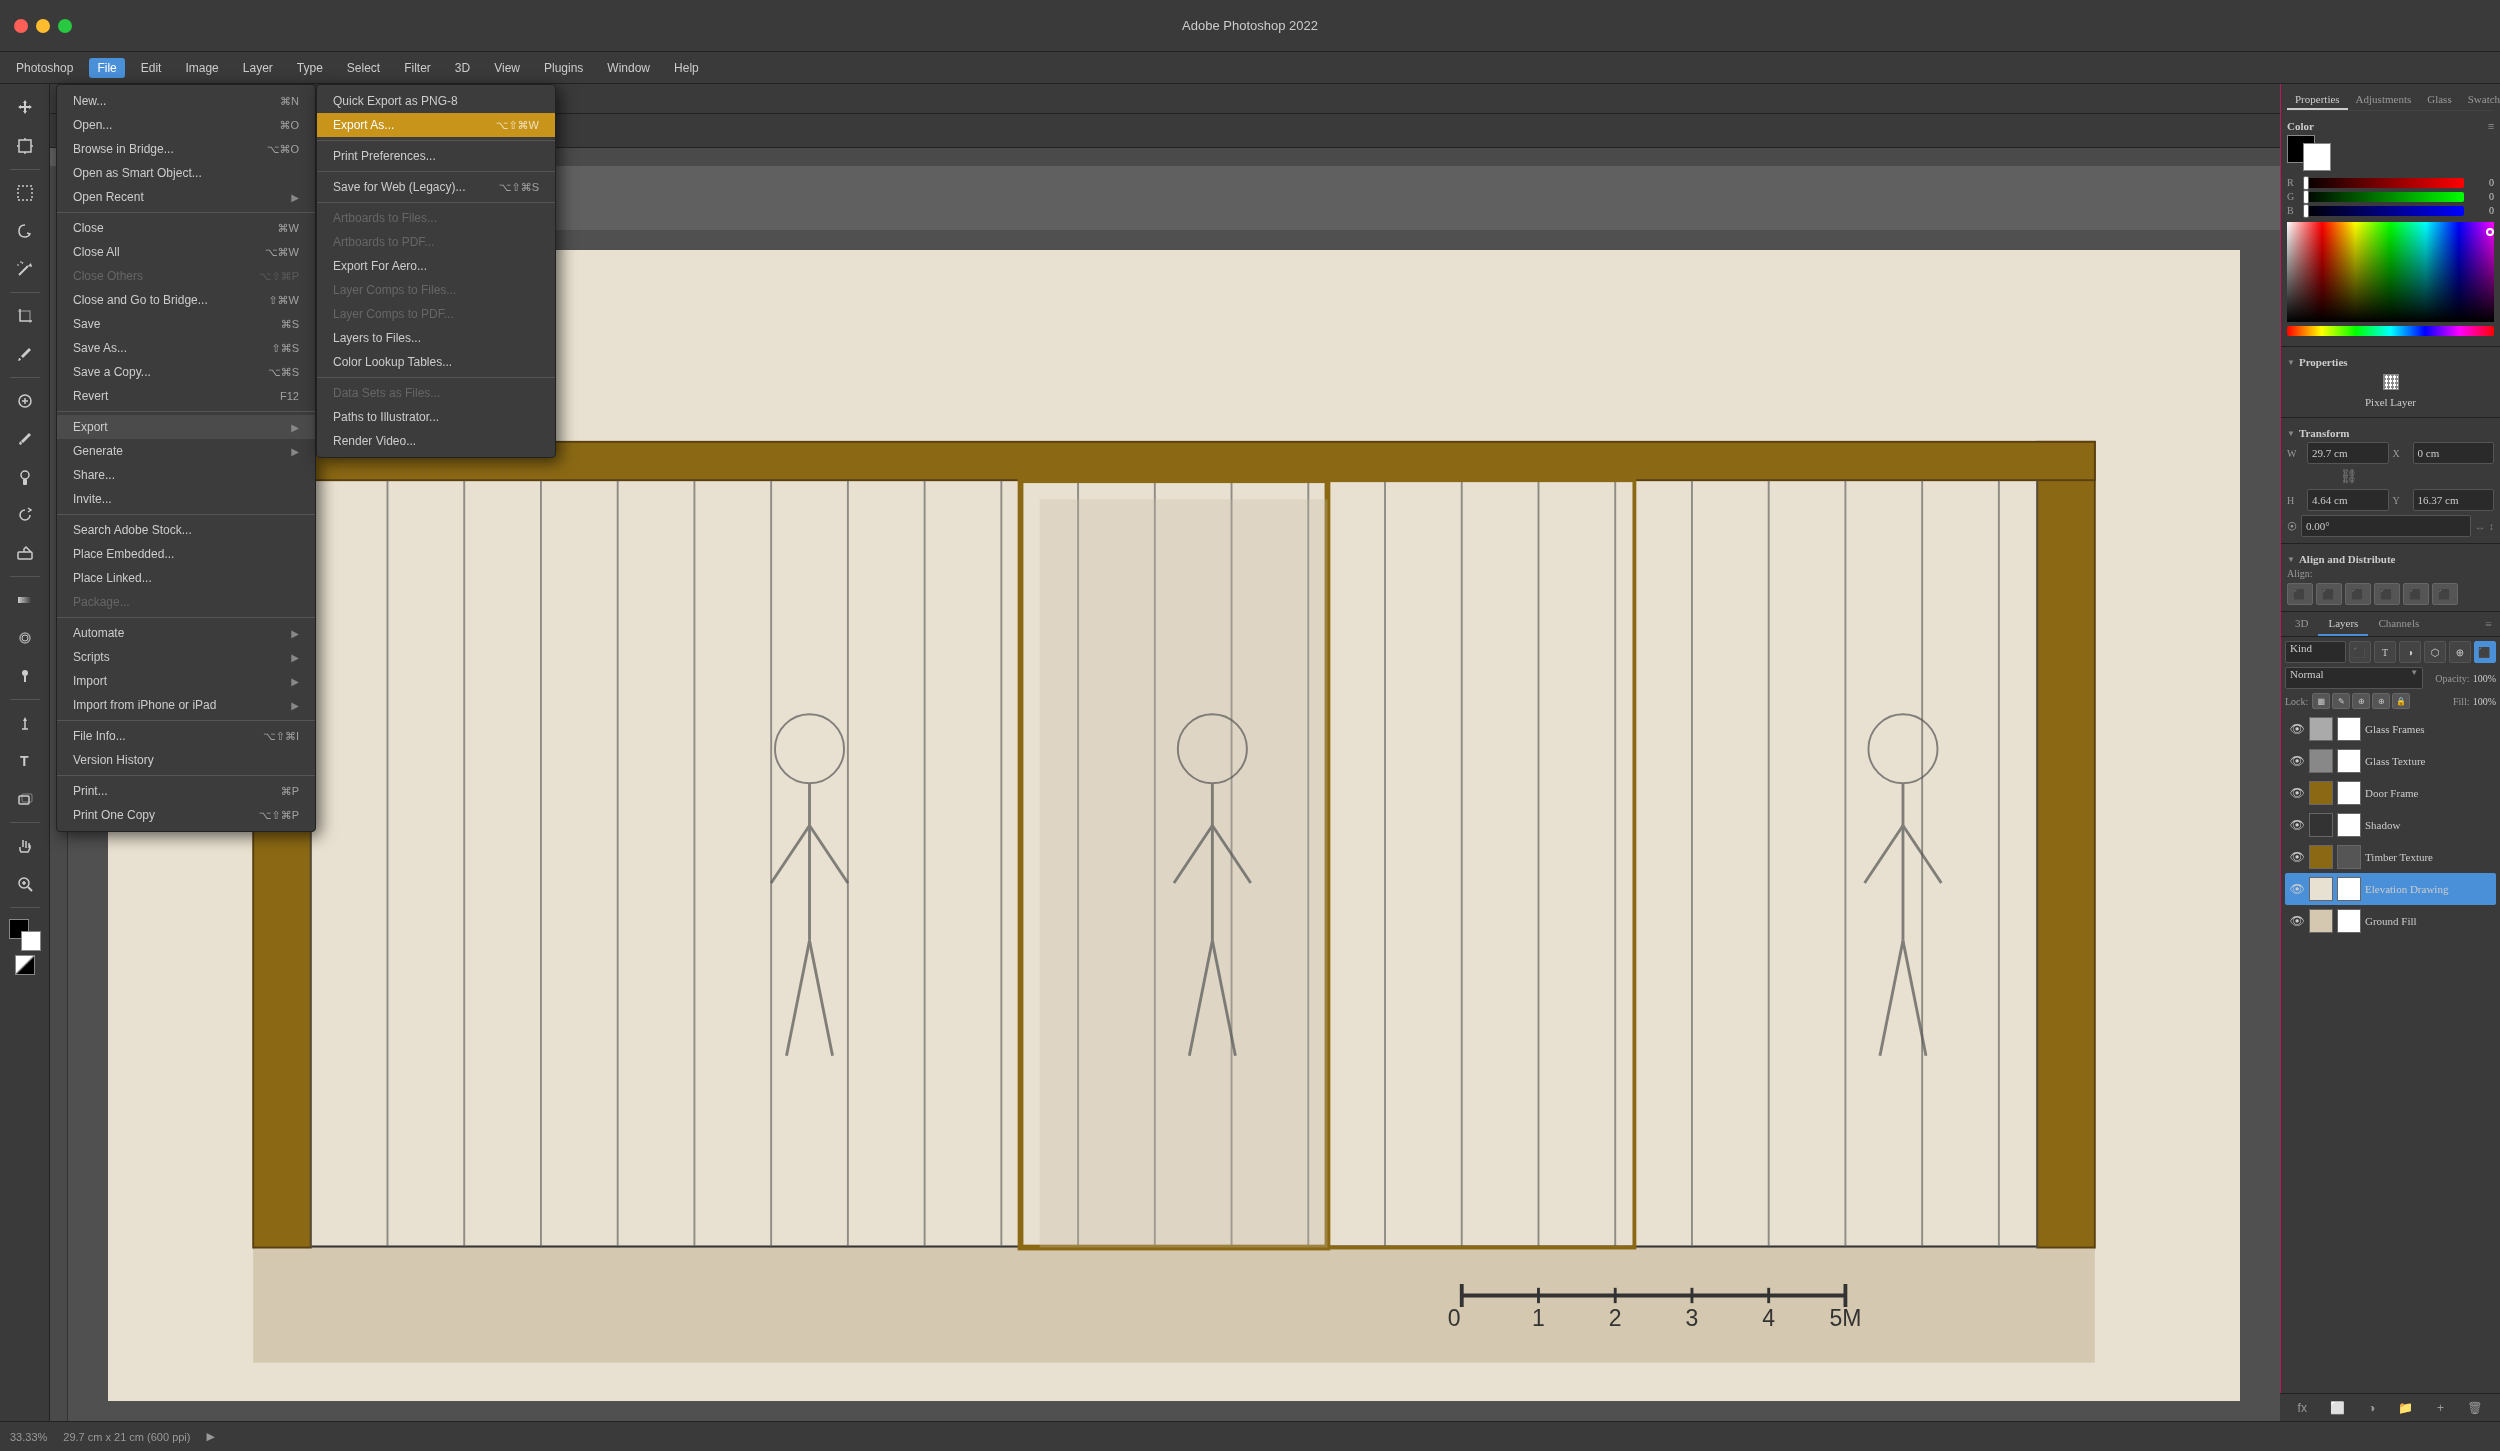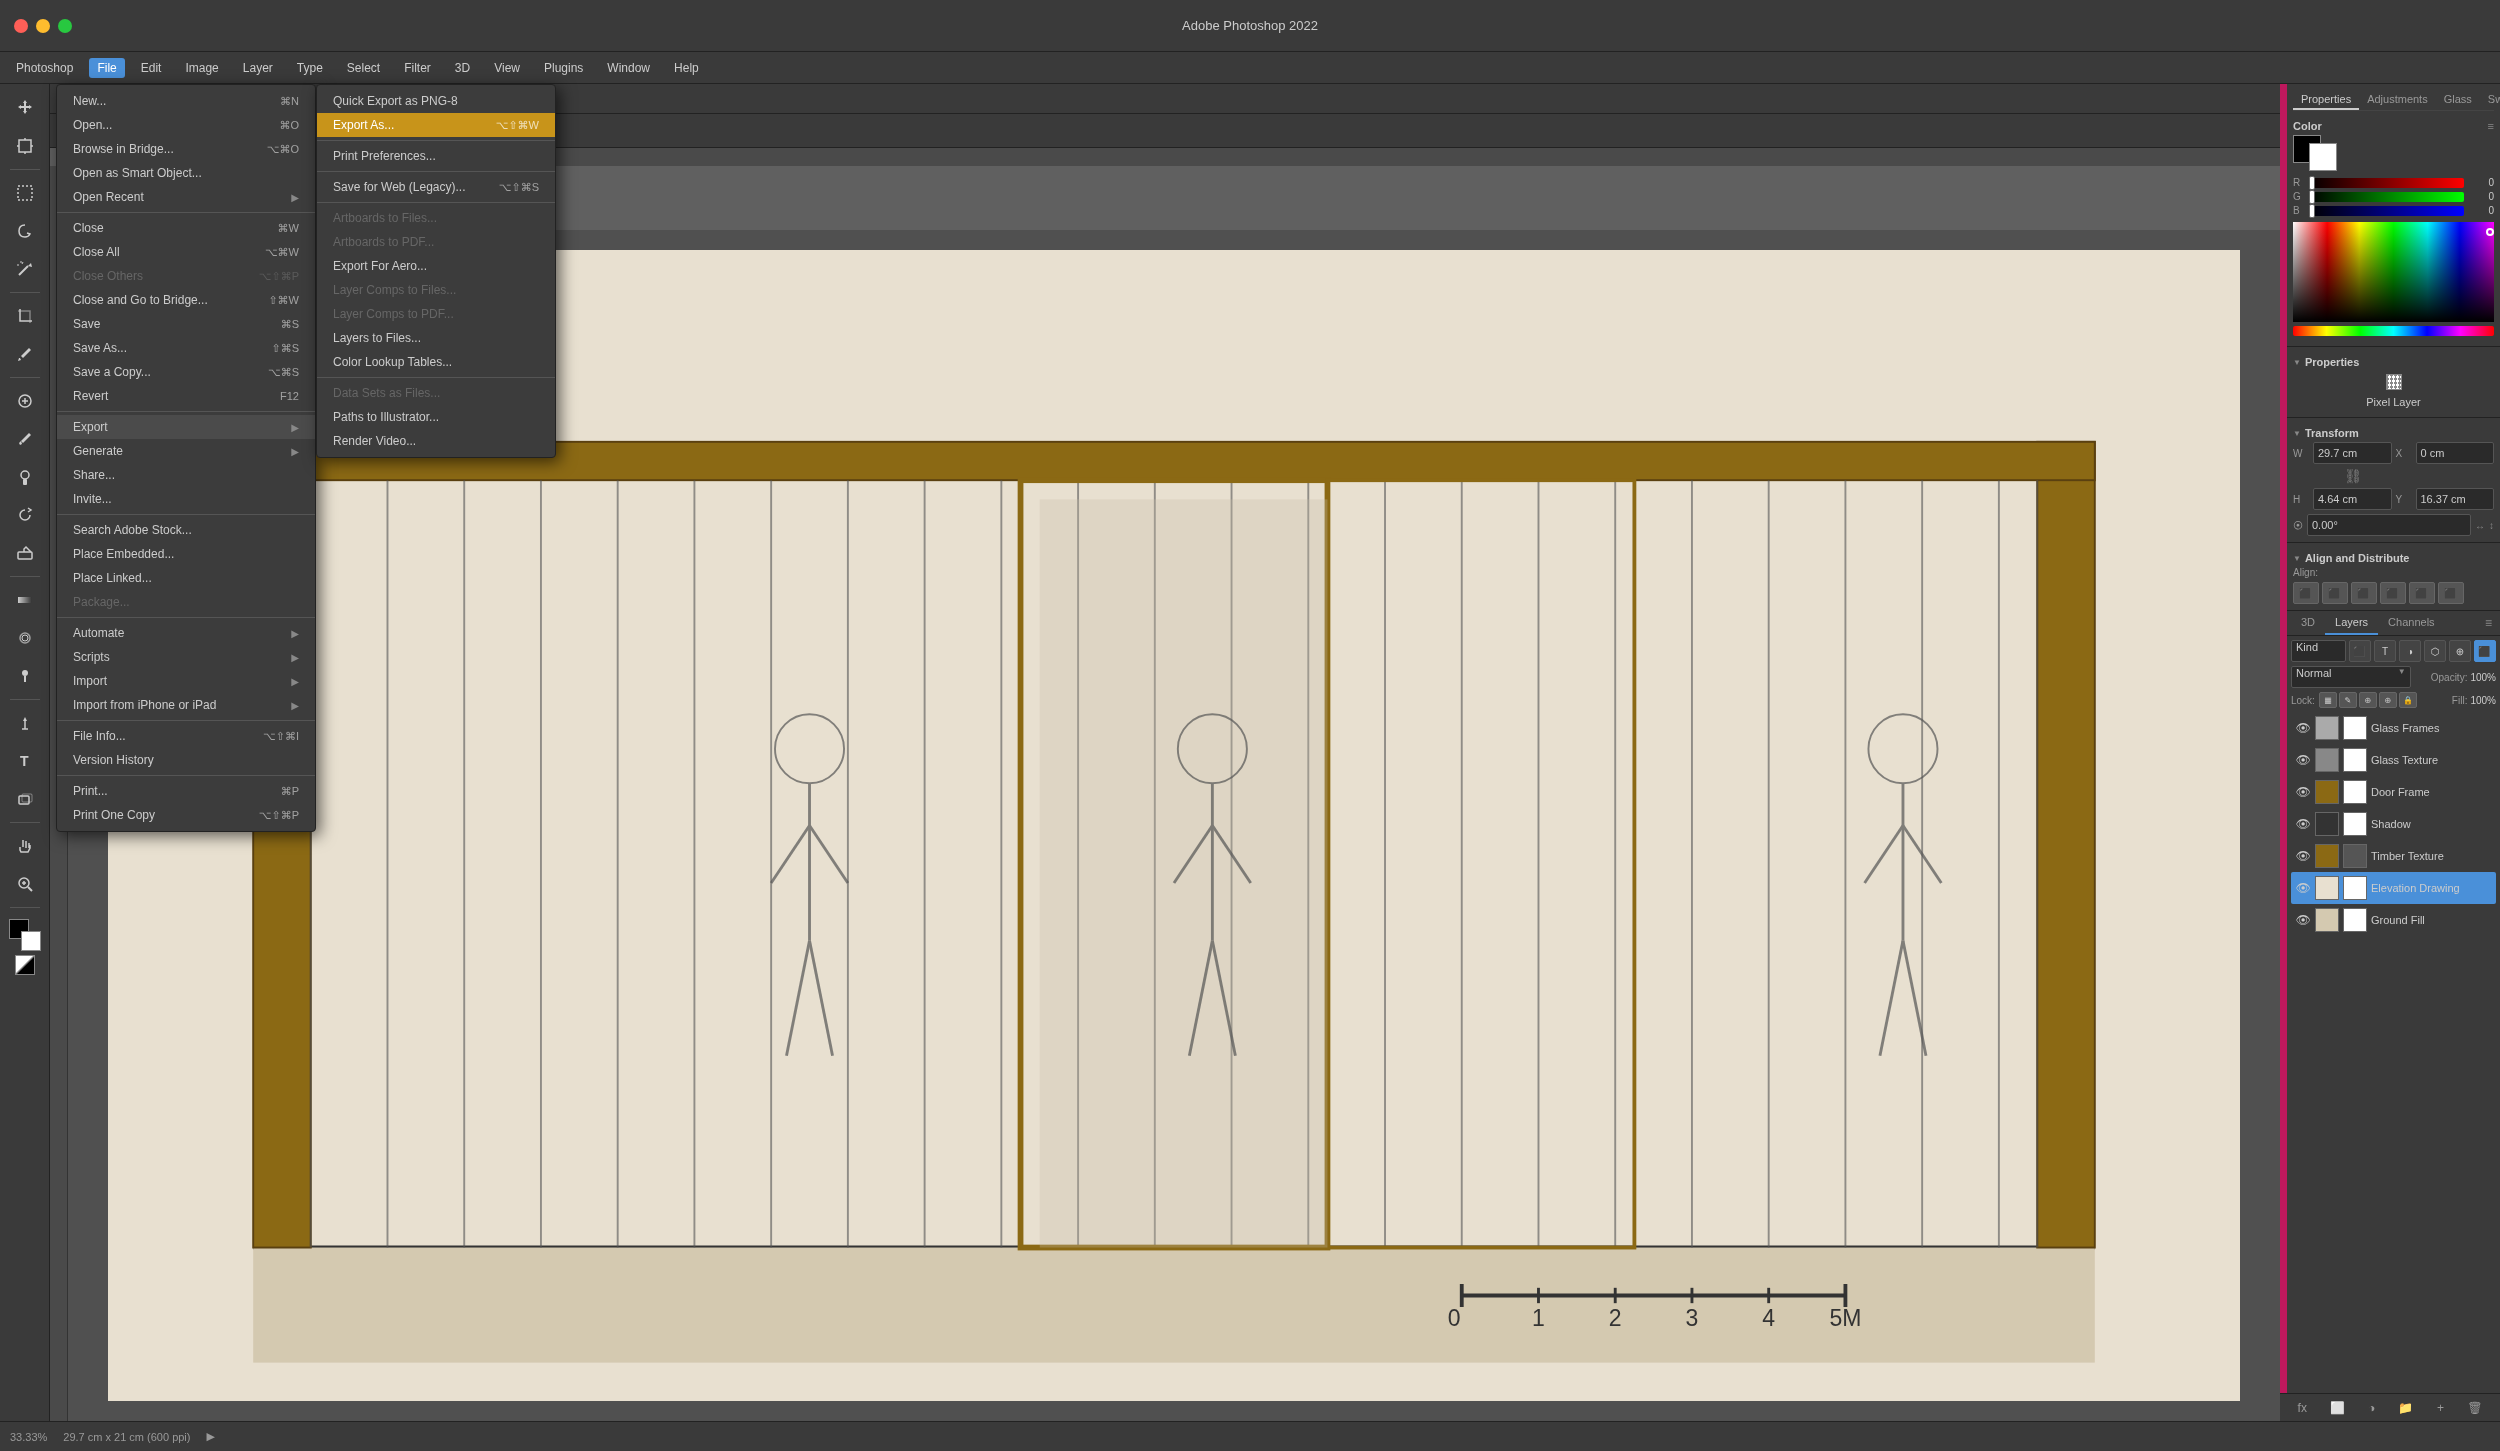--- a/index.html
+++ b/index.html
@@ -161,22 +161,23 @@
     }
 
     
     #right-panel {
       position: absolute;
       top: 84px;
       right: 0;
       width: 220px;
       bottom: 30px;
       background: #3a3a3a;
-      border-left: 7px solid #be185d;
+      border-left: 1px solid #be185d;
       overflow: hidden;
+      font-family: Liberation Serif, serif;
     }
 
     
     #color-section {
       border-bottom: 1px solid #222;
       padding: 6px;
     }
     .panel-header {
       font-size: 11px;
       color: #ccc;
@@ -378,21 +379,21 @@
       border: 1px solid #555;
       border-radius: 2px;
       display: flex; align-items: center; justify-content: center;
       color: #ccc;
       cursor: pointer;
       font-size: 10px;
     }
     .layers-row2 {
       display: flex;
       align-items: center;
-      gap: 20px;
+      gap: 12px;
       margin-bottom: 4px;
     }
     .blend-select {
       flex: 1;
       height: 22px;
       background: #2a2a2a;
       border: 1px solid #555;
       border-radius: 2px;
       color: #ccc;
       font-size: 11px;

